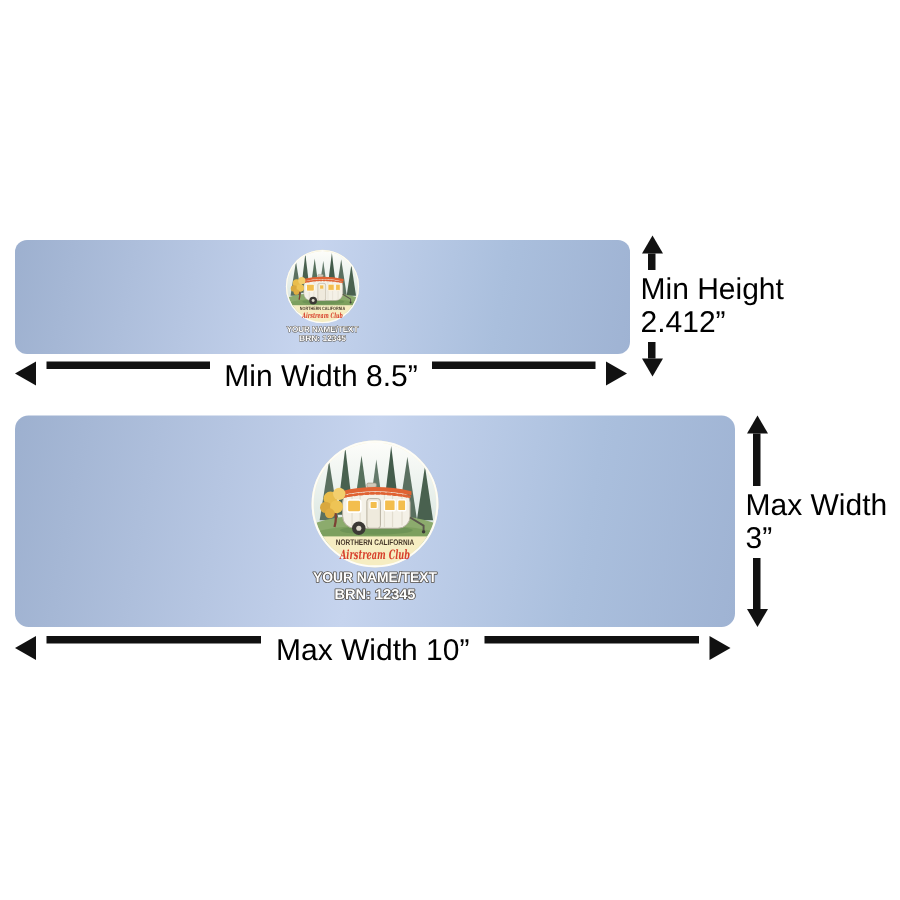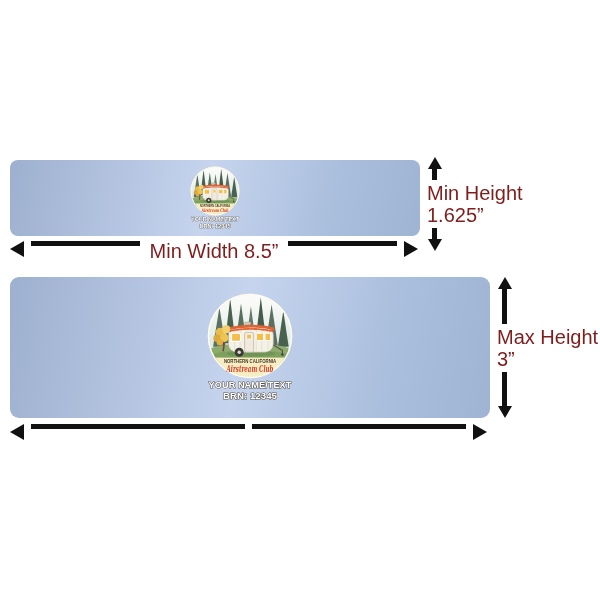--- a/index.html
+++ b/index.html
@@ -18,21 +18,21 @@
   
   .dim-h{
     position:absolute;display:flex;align-items:flex-start;gap:7px;height:18px;
   }
   .dim-h.min{left:10px;top:241px;width:408px;}
   .dim-h.max{left:10px;top:424px;width:477px;}
   .dim-h .hline{flex:1;height:4.5px;background:#111;}
   .dim-h .ah{width:0;height:0;border-top:8px solid transparent;border-bottom:8px solid transparent;}
   .dim-h .ah.left{border-right:14px solid #111;}
   .dim-h .ah.right{border-left:14px solid #111;}
-  .dim-label{font-size:20px;line-height:20px;color:#7f1d1d;white-space:nowrap;padding:0 3px;}
+  .dim-label{font-size:20px;line-height:20px;color:#000000;white-space:nowrap;padding:0 3px;}
   
   .dim-v{
     position:absolute;display:flex;flex-direction:column;align-items:flex-start;
   }
   .dim-v.min{left:427px;top:157px;height:97px;}
   .dim-v.max{left:497px;top:277px;height:141px;}
   .varrow{display:flex;flex-direction:column;align-items:center;width:15px;}
   .varrow .vline{width:5px;background:#111;flex:1;}
   .varrow .ah-up{width:0;height:0;border-left:7.5px solid transparent;border-right:7.5px solid transparent;border-bottom:12px solid #111;}
   .varrow .ah-down{width:0;height:0;border-left:7.5px solid transparent;border-right:7.5px solid transparent;border-top:12px solid #111;}
@@ -132,21 +132,21 @@
     </svg>
   </div>
 
   <div class="dim-v min">
     <span class="varrow">
         <i class="ah-up"></i>
         <i class="vline"></i>
       </span>
     <span class="dim-label">
       <span>Min Height</span>
-      <span>1.625”</span>
+      <span>2.412”</span>
     </span>
     <span class="varrow">
         <i class="vline"></i>
         <i class="ah-down"></i>
       </span>
   </div>
 
   <div class="dim-h min">
     <i class="ah left"></i>
     <i class="hline"></i>
@@ -160,29 +160,30 @@
       <use href="#club-logo" width="100" height="126"></use>
     </svg>
   </div>
 
   <div class="dim-v max">
     <span class="varrow">
         <i class="ah-up"></i>
         <i class="vline"></i>
       </span>
     <span class="dim-label">
-      <span>Max Height</span>
+      <span>Max Width</span>
       <span>3”</span>
     </span>
     <span class="varrow">
         <i class="vline"></i>
         <i class="ah-down"></i>
       </span>
   </div>
 
   <div class="dim-h max">
     <i class="ah left"></i>
     <i class="hline"></i>
+    <span class="dim-label">Max Width 10”</span>
     <i class="hline"></i>
     <i class="ah right"></i>
   </div>
 
 </div>
 
 </body></html>

